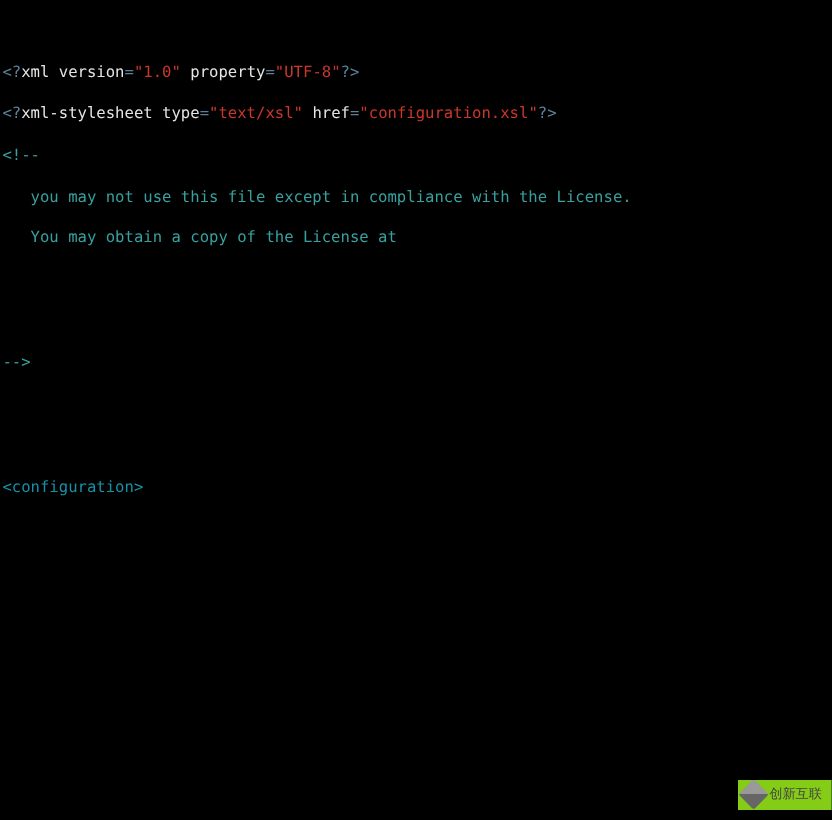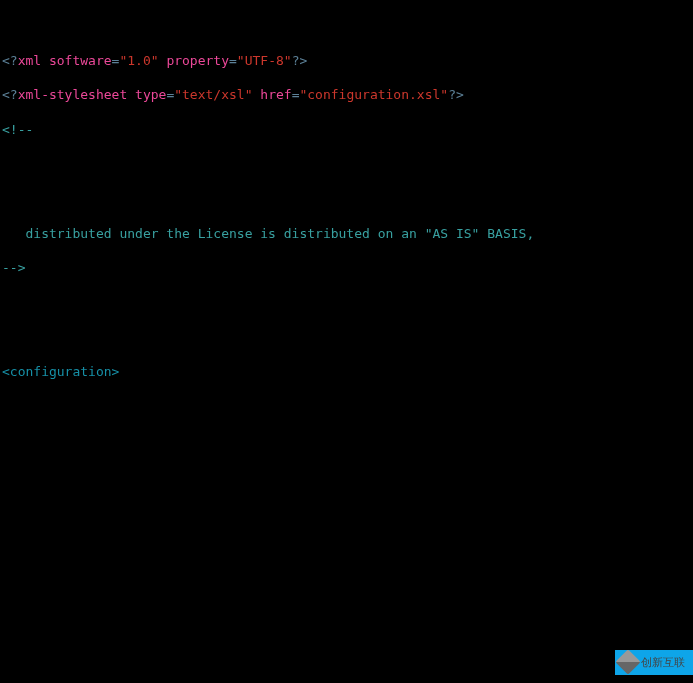--- a/index.html
+++ b/index.html
@@ -6,30 +6,30 @@
     margin: 0;
     padding: 0;
     background: #000000;
     font-family: Consolas, "Courier New", monospace;
     font-size: 13px;
     line-height: 17.3px;
     white-space: pre;
     color: #ccc;
   }
   .pi-delim   { color: #5c8198; }  
-  .pi-name    { color: #ec4899; }  
+  .pi-name    { color: #e5e5e5; }  
   .str        { color: #cc372c; }  
   .comment    { color: #38a0a0; }  
   .tag-punct  { color: #1690a7; }  
   .tag-name   { color: #1690a7; }
   .watermark {
     position: fixed;
     bottom: 8px;
     right: 0;
-    background: #0ea5e9;
+    background: #84cc16;
     color: #444;
     font-family: "Microsoft YaHei", sans-serif;
     font-size: 11px;
     padding: 4px 8px 4px 26px;
     display: flex;
     align-items: center;
     gap: 4px;
   }
   .wm-logo {
     position:absolute;
@@ -39,26 +39,27 @@
     background: linear-gradient(135deg,#999 0 50%, #666 50% 100%);
     transform: rotate(45deg);
     border-radius:2px;
   }
   .page { padding: 0 2px; }
   code.line { display:block; }
 </style>
 </head>
 <body>
 <div class="page">
-<code class="line"><span class="pi-delim">&lt;?</span><span class="pi-name">xml</span><span class="pi-delim">&nbsp;</span><span class="pi-name">software</span><span class="pi-delim">=</span><span class="str">"1.0"</span><span class="pi-delim">&nbsp;</span><span class="pi-name">property</span><span class="pi-delim">=</span><span class="str">"UTF-8"</span><span class="pi-delim">?&gt;</span></code>
+<code class="line"><span class="pi-delim">&lt;?</span><span class="pi-name">xml</span><span class="pi-delim">&nbsp;</span><span class="pi-name">version</span><span class="pi-delim">=</span><span class="str">"1.0"</span><span class="pi-delim">&nbsp;</span><span class="pi-name">property</span><span class="pi-delim">=</span><span class="str">"UTF-8"</span><span class="pi-delim">?&gt;</span></code>
 <code class="line"><span class="pi-delim">&lt;?</span><span class="pi-name">xml-stylesheet</span><span class="pi-delim">&nbsp;</span><span class="pi-name">type</span><span class="pi-delim">=</span><span class="str">"text/xsl"</span><span class="pi-delim">&nbsp;</span><span class="pi-name">href</span><span class="pi-delim">=</span><span class="str">"configuration.xsl"</span><span class="pi-delim">?&gt;</span></code>
 <code class="line"><span class="comment">&lt;!--</span></code>
+<code class="line"><span class="comment">   you may not use this file except in compliance with the License.</span></code>
+<code class="line"><span class="comment">   You may obtain a copy of the License at</span></code>
 <code class="line">&nbsp;</code>
 <code class="line">&nbsp;</code>
-<code class="line"><span class="comment">   distributed under the License is distributed on an "AS IS" BASIS,</span></code>
 <code class="line"><span class="comment">--&gt;</span></code>
 <code class="line">&nbsp;</code>
 <code class="line">&nbsp;</code>
 <code class="line"><span class="tag-punct">&lt;</span><span class="tag-name">configuration</span><span class="tag-punct">&gt;</span></code>
 
 
 
 
 
 

